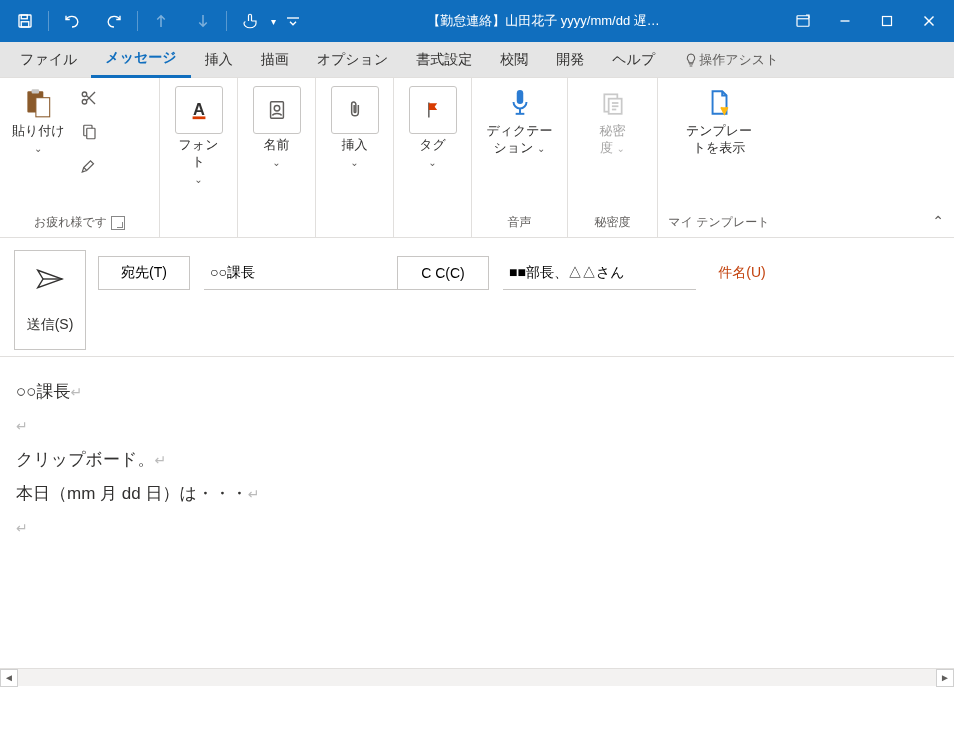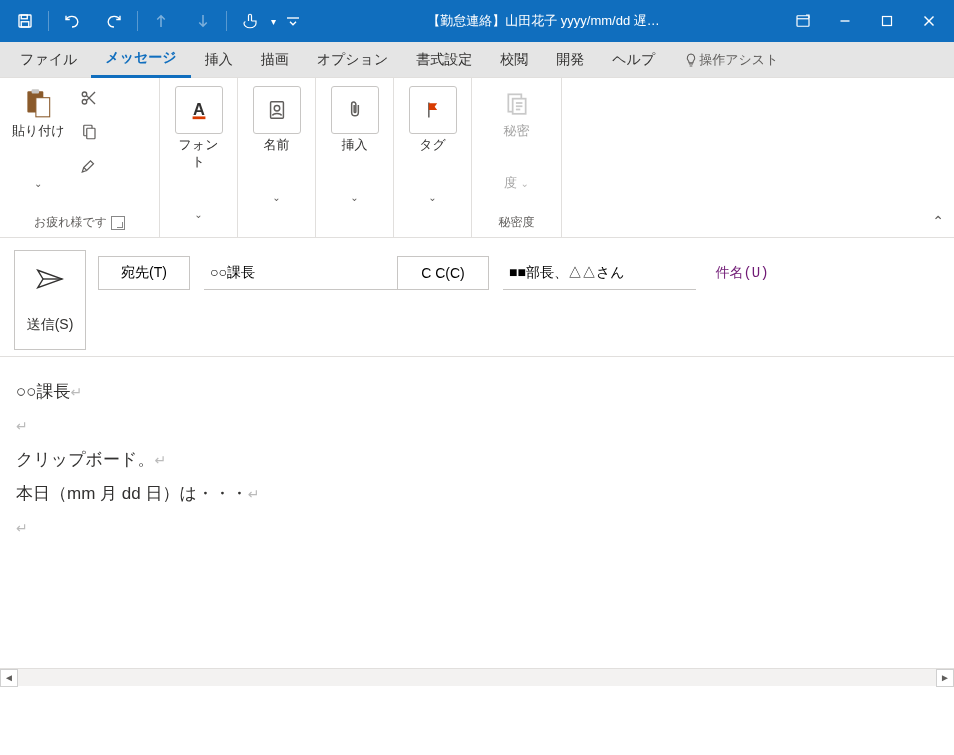--- a/index.html
+++ b/index.html
@@ -24,37 +24,37 @@
 .ribbon { height: 160px; background: #fff; display: flex; border-bottom: 1px solid #e1dfdd; position: relative; }
 .group { border-right: 1px solid #e1dfdd; display: flex; flex-direction: column; padding: 4px 6px 2px; }
 .group-body { flex: 1; display: flex; align-items: flex-start; }
 .group-label { text-align: center; font-size: 12px; color: #605e5c; padding: 3px 0 4px; display: flex; align-items: center; justify-content: center; gap: 4px; }
 .dialog-launcher { width: 14px; height: 14px; border: 1px solid #888; position: relative; cursor: pointer; }
 .dialog-launcher::after { content: ""; position: absolute; right: 1px; bottom: 1px; width: 5px; height: 5px; border-right: 1px solid #888; border-bottom: 1px solid #888; }
 
 .vstack { display: flex; flex-direction: column; align-items: center; gap: 2px; }
 .bigbtn { display: flex; flex-direction: column; align-items: center; padding: 4px 6px; border-radius: 3px; cursor: pointer; min-width: 54px; }
 .btn-icon { height: 34px; display: flex; align-items: center; justify-content: center; }
-.btn-label { font-size: 13px; text-align: center; line-height: 1.3; margin-top: 3px; display: flex; flex-direction: column; align-items: center; gap: 35px; }
+.btn-label { font-size: 13px; text-align: center; line-height: 1.3; margin-top: 3px; display: flex; flex-direction: column; align-items: center; }
 .caret-down { font-size: 10px; color: #605e5c; margin-top: 2px; }
 .smallbtn { width: 28px; height: 28px; display: flex; align-items: center; justify-content: center; border-radius: 3px; cursor: pointer; margin: 2px 0; }
 .boxed-icon { width: 48px; height: 48px; border: 1px solid #c8c6c4; border-radius: 3px; display: flex; align-items: center; justify-content: center; }
 .collapse-caret { position: absolute; right: 10px; bottom: 8px; cursor: pointer; font-size: 14px; color: #605e5c; }
 
 .disabled { opacity: 0.45; pointer-events: none; }
 
 
 .fields { padding: 12px 14px 0 14px; display: flex; gap: 12px; }
 .send-box { width: 72px; height: 100px; border: 1px solid #c8c6c4; display: flex; flex-direction: column; align-items: center; justify-content: center; gap: 24px; cursor: pointer; }
 .send-box svg { width: 28px; height: 24px; }
 .send-label { font-size: 14px; text-align: center; line-height: 1.3; }
 .field-rows { flex: 1; display: flex; flex-direction: row; }
 .field-row { display: flex; align-items: center; height: 46px; }
 .field-btn { width: 92px; height: 34px; border: 1px solid #c8c6c4; display: flex; align-items: center; justify-content: center; font-size: 14px; cursor: pointer; background: #fff; }
-.field-label { width: 92px; text-align: center; font-size: 14px; color: #701a75; font-family: Liberation Mono, monospace; }
+.field-label { width: 92px; text-align: center; font-size: 14px; color: #c2410c; }
 .field-input { flex: 1; height: 34px; border: none; border-bottom: 1px solid #c8c6c4; font-size: 14px; padding: 0 6px; margin-left: 14px; outline: none; }
 
 
 .bodywrap { border-top: 1px solid #e1dfdd; margin-top: 6px; height: 312px; overflow: hidden; }
 .body-text { padding: 18px 16px; font-size: 17px; line-height: 2; white-space: pre-wrap; font-family: "Yu Mincho","MS Mincho",serif; }
 .pmark { color: #bbb; font-size: 14px; }
 
 
 .hscroll { height: 18px; background: #f3f2f1; border-top: 1px solid #e1dfdd; display: flex; align-items: center; }
 .hscroll .arrow { width: 18px; height: 18px; display: flex; align-items: center; justify-content: center; color: #605e5c; cursor: pointer; border: 1px solid #d0d0d0; background: #fff; font-size: 10px; }
@@ -266,20 +266,41 @@
         </div>
         <div class="btn-label">
             <span>タグ</span>
             <span class="caret-down">⌄</span>
           </div>
       </div>
     </div>
     <div class="group-label"></div>
   </div>
 
+  <div class="group" style="width:96px">
+    <div class="group-body" style="justify-content:center;width:100%">
+      <div class="bigbtn">
+        <div class="btn-icon">
+          <svg width="26" height="32" viewBox="0 0 24 28">
+              <rect x="9" y="2" width="6" height="13" rx="3" fill="#2b7cd3"></rect>
+              <path d="M6 13a6 6 0 0 0 12 0" fill="none" stroke="#2b7cd3" stroke-width="1.8"></path>
+              <line x1="12" y1="19" x2="12" y2="24" stroke="#2b7cd3" stroke-width="1.8"></line>
+              <line x1="8" y1="24" x2="16" y2="24" stroke="#2b7cd3" stroke-width="1.8"></line>
+            </svg>
+        </div>
+        <div class="btn-label">
+          <span>ディクテー</span>
+          <span><span>ション</span> <span class="caret-down" style="display:inline">⌄</span></span>
+        </div>
+      </div>
+    </div>
+    <div class="group-label">
+        <span>音声</span>
+      </div>
+  </div>
 
   <div class="group" style="width:90px">
     <div class="group-body" style="justify-content:center;width:100%">
       <div class="bigbtn disabled">
         <div class="btn-icon">
           <svg width="26" height="28" viewBox="0 0 24 24" fill="none" stroke="#888" stroke-width="1.6">
               <rect x="4" y="4" width="12" height="16"></rect>
               <rect x="8" y="8" width="12" height="14" fill="#fff"></rect>
               <line x1="11" y1="12" x2="17" y2="12"></line>
               <line x1="11" y1="15" x2="17" y2="15"></line>
@@ -291,20 +312,40 @@
           <span><span>度</span> <span class="caret-down" style="display:inline">⌄</span></span>
         </div>
       </div>
     </div>
     <div class="group-label">
         <span>秘密度</span>
       </div>
   </div>
 
 
+  <div class="group" style="flex:1;border-right:none">
+    <div class="group-body" style="justify-content:center;width:110px">
+      <div class="bigbtn">
+        <div class="btn-icon">
+          <svg width="26" height="30" viewBox="0 0 24 28" fill="none" stroke="#2b7cd3" stroke-width="1.8">
+              <path d="M6 3h9l4 4v17H6z"></path>
+              <path d="M15 3v4h4"></path>
+              <path d="M14 18l3 6l3-6" fill="#fdb913" stroke="#fdb913"></path>
+            </svg>
+        </div>
+        <div class="btn-label">
+          <span>テンプレー</span>
+          <span>トを表示</span>
+        </div>
+      </div>
+    </div>
+    <div class="group-label" style="width:110px">
+        <span>マイ テンプレート</span>
+      </div>
+  </div>
 
   <div class="collapse-caret">⌃</div>
 </div>
 
 <div class="fields">
   <div class="send-box">
     <svg viewBox="0 0 32 24">
         <path d="M2 2 L30 12 L2 22 L8 12 Z" fill="none" stroke="#323130" stroke-width="1.6"></path>
         <line x1="8" y1="12" x2="30" y2="12" stroke="#323130" stroke-width="1.6"></line>
       </svg>

